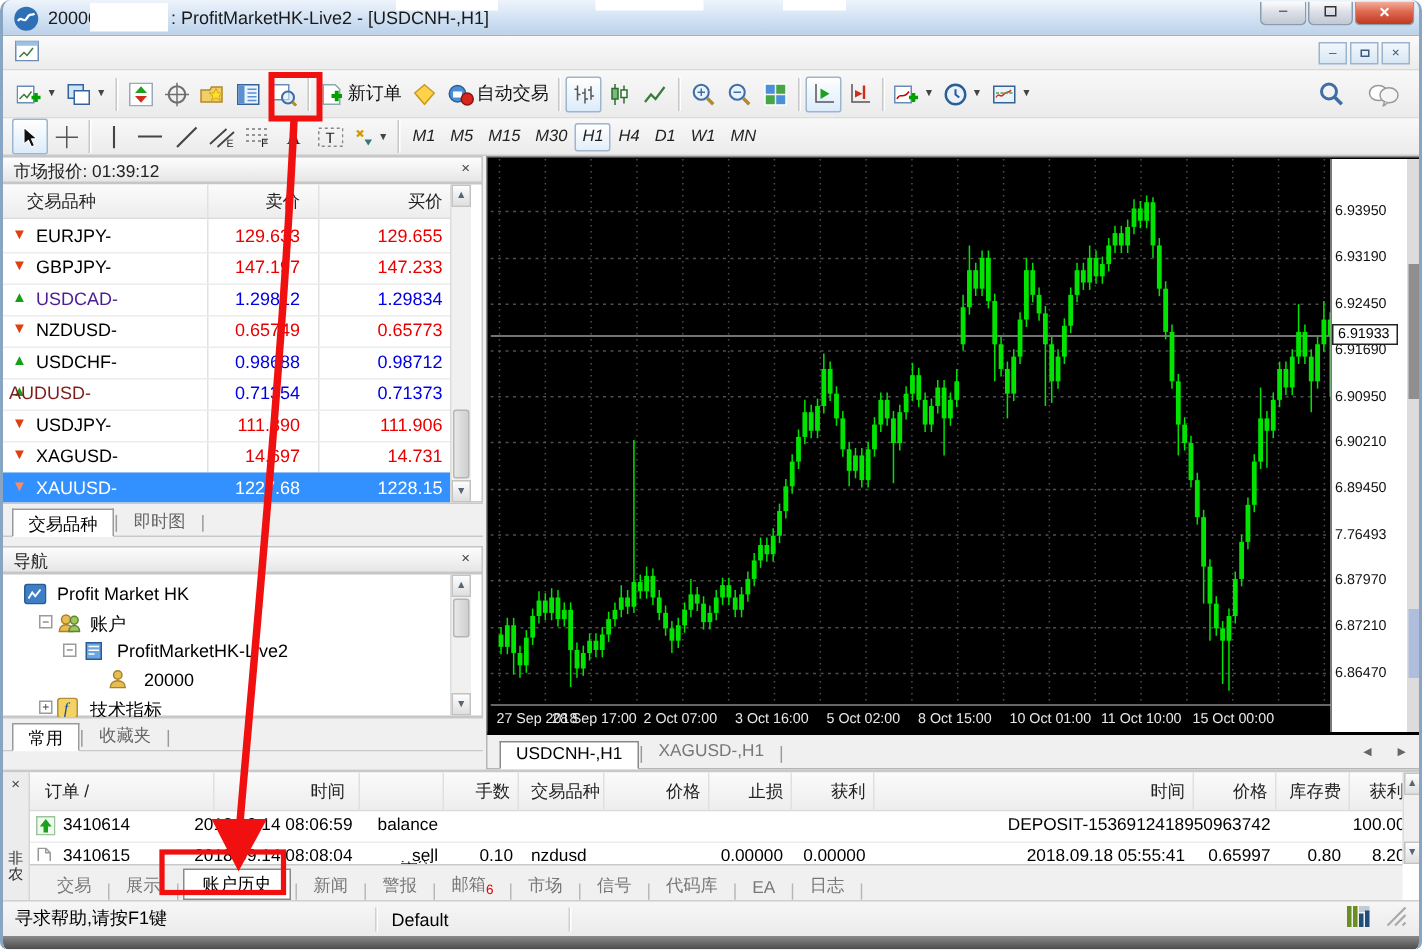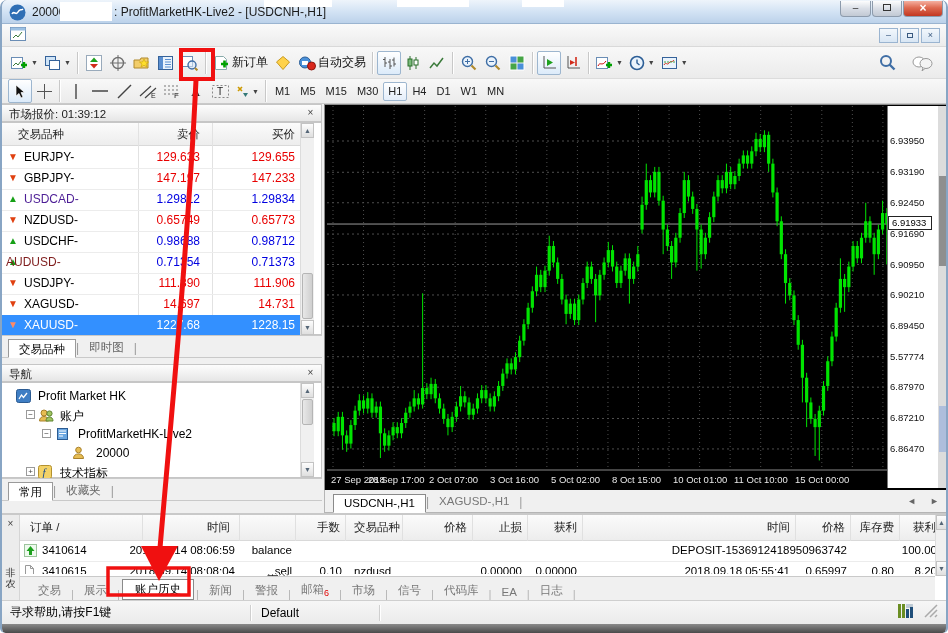--- a/index.html
+++ b/index.html
@@ -17,21 +17,21 @@
   .menu-item{padding:3px 9px;color:#111;}
   .mdibtn{width:19px;height:15px;border:1px solid #9ab4d0;background:linear-gradient(#f2f7fc,#d8e6f4);margin-left:2px;text-align:center;line-height:12px;font-size:9px;color:#39597f;}
   
   #toolbar1{position:absolute;left:0;top:47px;width:944px;height:32px;background:linear-gradient(#f8f8f8,#ebebeb);border-bottom:1px solid #dcdcdc;display:flex;align-items:center;padding-left:6px;}
   #toolbar2{position:absolute;left:0;top:79px;width:944px;height:25px;background:linear-gradient(#f8f8f8,#ebebeb);border-bottom:1px solid #c9c9c9;display:flex;align-items:center;padding-left:6px;}
   .tbtn{height:24px;min-width:24px;display:flex;align-items:center;justify-content:center;border:1px solid transparent;padding:0 2px;gap:2px;}
   .tbtn.active{border:1px solid #9db6cf;background:linear-gradient(#ffffff,#dcebfa);border-radius:2px;}
   .tbtn .lbl{font-size:12px;color:#111;white-space:nowrap;}
   .tsep{width:1px;height:22px;background:#c8c8c8;margin:0 4px 0 3px;box-shadow:1px 0 0 #fff;}
   .drop{font-size:7px;color:#444;margin-left:1px;}
-  .tf{height:19px;min-width:24px;padding:0 4px;display:flex;align-items:center;justify-content:center;font-size:11px;color:#222;border:1px solid transparent;}
+  .tf{height:19px;min-width:24px;padding:0 4px;display:flex;align-items:center;justify-content:center;font-size:11px;color:#222;border:1px solid transparent;font-style:italic;}
   .tf.active{border:1px solid #9db6cf;background:linear-gradient(#fff,#e4eefa);border-radius:2px;}
   .ticon svg{display:block;}
   
   .panel-title{position:absolute;height:18px;background:linear-gradient(#fdfdfd,#e6e6e6);border:1px solid #c6c6c6;border-left:none;font-size:11.5px;color:#222;padding:2px 4px 0 7px;}
   .panel-x{position:absolute;right:4px;top:2px;width:13px;height:13px;text-align:center;line-height:11px;font-size:10px;color:#444;}
   .panel-body{position:absolute;background:#fff;border:1px solid #c6c6c6;border-left:none;}
   .tabbar{position:absolute;background:#f0f0f0;border-top:1px solid #c9c9c9;display:flex;align-items:flex-end;padding-left:6px;}
   .ptab{height:19px;padding:2px 10px 0 10px;font-size:11.5px;color:#666;}
   .ptab.active{background:#fff;border:1px solid #9a9a9a;border-bottom:1px solid #fff;color:#000;margin-bottom:-1px;}
   .tabsep{color:#999;align-self:center;margin-top:2px;}
@@ -848,21 +848,21 @@
           </svg></div>
     <div id="yaxis"></div>
     <div id="ylabels">
           <div class="ylab" style="top: 30px;">6.93950</div>
           <div class="ylab" style="top: 61.2892px;">6.93190</div>
           <div class="ylab" style="top: 91.755px;">6.92450</div>
           <div class="ylab" style="top: 123.044px;">6.91690</div>
           <div class="ylab" style="top: 153.51px;">6.90950</div>
           <div class="ylab" style="top: 183.976px;">6.90210</div>
           <div class="ylab" style="top: 215.265px;">6.89450</div>
-          <div class="ylab" style="top: 245.731px;">5.57774</div>
+          <div class="ylab" style="top: 245.731px;">7.76493</div>
           <div class="ylab" style="top: 276.197px;">6.87970</div>
           <div class="ylab" style="top: 307.486px;">6.87210</div>
           <div class="ylab" style="top: 337.952px;">6.86470</div>
         </div>
     <div id="pricebox" style="top: 111.04px;">6.91933</div>
     <div id="xlabels">
           <div class="xlab" style="left: 6px; top: 369px;">27 Sep 2018</div>
           <div class="xlab" style="left: 43px; top: 369px;">28 Sep 17:00</div>
           <div class="xlab" style="left: 104px; top: 369px;">2 Oct 07:00</div>
           <div class="xlab" style="left: 165px; top: 369px;">3 Oct 16:00</div>

